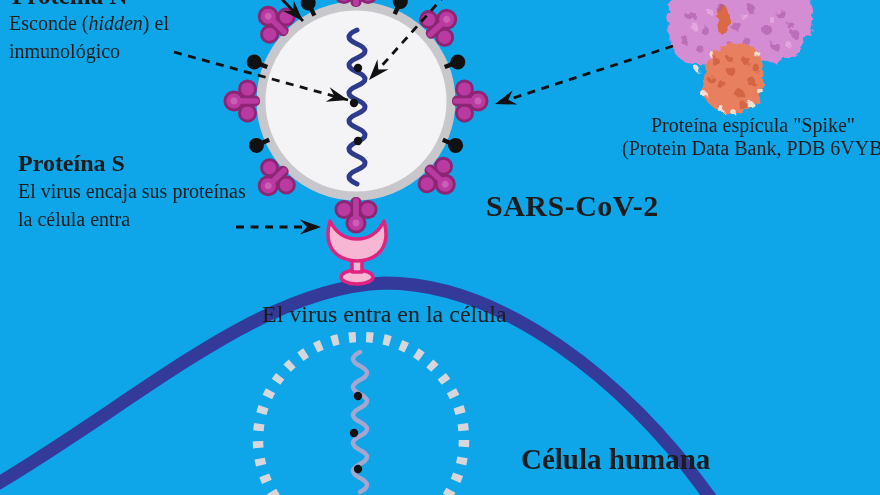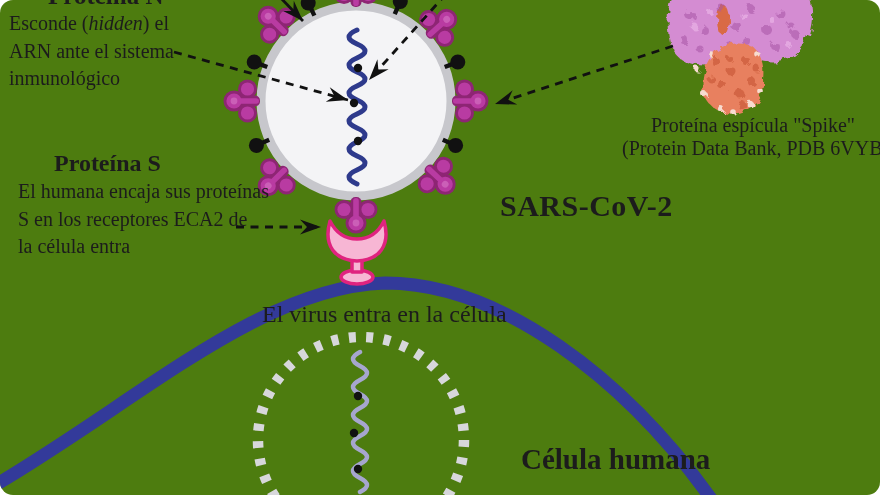--- a/index.html
+++ b/index.html
@@ -1,25 +1,25 @@
 <!DOCTYPE html>
 <html><head>
 <meta charset="utf-8">
 <style>
   html,body{margin:0;padding:0;background:#fff;}
-  #stage{position:relative;width:880px;height:495px;overflow:hidden;background:#4d7c0f;
-         font-family:"Liberation Serif","DejaVu Serif",serif;color:#1c1c1c;border-radius:13px;}
+  #stage{position:relative;width:880px;height:495px;overflow:hidden;background:#0ea5e9;
+         font-family:"Liberation Serif","DejaVu Serif",serif;color:#1c1c1c;}
   #art{position:absolute;left:0;top:0;width:880px;height:495px;}
   .txt{position:absolute;white-space:nowrap;}
-  .heading{font-weight:bold;margin-left:36px;}
+  .heading{font-weight:bold;}
   .h-n{left:12px;top:-17px;font-size:25px;line-height:25px;}
   .n-body{left:9px;top:10px;font-size:20px;line-height:27.5px;}
   .h-s{left:18px;top:150px;font-size:24px;line-height:26px;}
   .s-body{left:18px;top:178px;font-size:20px;line-height:27.5px;}
-  .sars{left:486px;top:189px;font-size:30px;letter-spacing:.5px;font-weight:bold;margin-left:14px;}
+  .sars{left:486px;top:189px;font-size:30px;letter-spacing:.5px;font-weight:bold;}
   .caption{left:622px;top:114px;width:262px;text-align:center;font-size:20px;line-height:22.5px;}
   .entry{left:262px;top:301px;font-size:24px;}
   .cell{left:521px;top:443px;font-size:29px;font-weight:bold;}
   em{font-style:italic;}
 </style>
 </head>
 <body>
 
 <div id="stage">
 
@@ -161,29 +161,27 @@
     <line x1="446" y1="-6" x2="369" y2="80" stroke-dasharray="8 6.5" marker-end="url(#ah)"></line>
     <line x1="673" y1="46" x2="495" y2="104" stroke-dasharray="8 6.5" marker-end="url(#ah)"></line>
     <line x1="236" y1="227" x2="321" y2="227" stroke-dasharray="8 6.5" marker-end="url(#ah)"></line>
   </g>
 </svg>
 
   <div class="txt heading h-n">Proteína N</div>
 
   <div class="txt n-body">
     <div><span>Esconde (</span><em>hidden</em><span>) el</span></div>
-    <div>ARN ante el sistema</div>
     <div>inmunológico</div>
   </div>
 
   <div class="txt heading h-s">Proteína S</div>
 
   <div class="txt s-body">
-    <div>El humana encaja sus proteínas</div>
-    <div>S en los receptores ECA2 de</div>
+    <div>El virus encaja sus proteínas</div>
     <div>la célula entra</div>
   </div>
 
   <div class="txt sars">SARS-CoV-2</div>
 
   <div class="txt caption">
     <div>Proteína espícula "Spike"</div>
     <div>(Protein Data Bank, PDB 6VYB)</div>
   </div>
 

